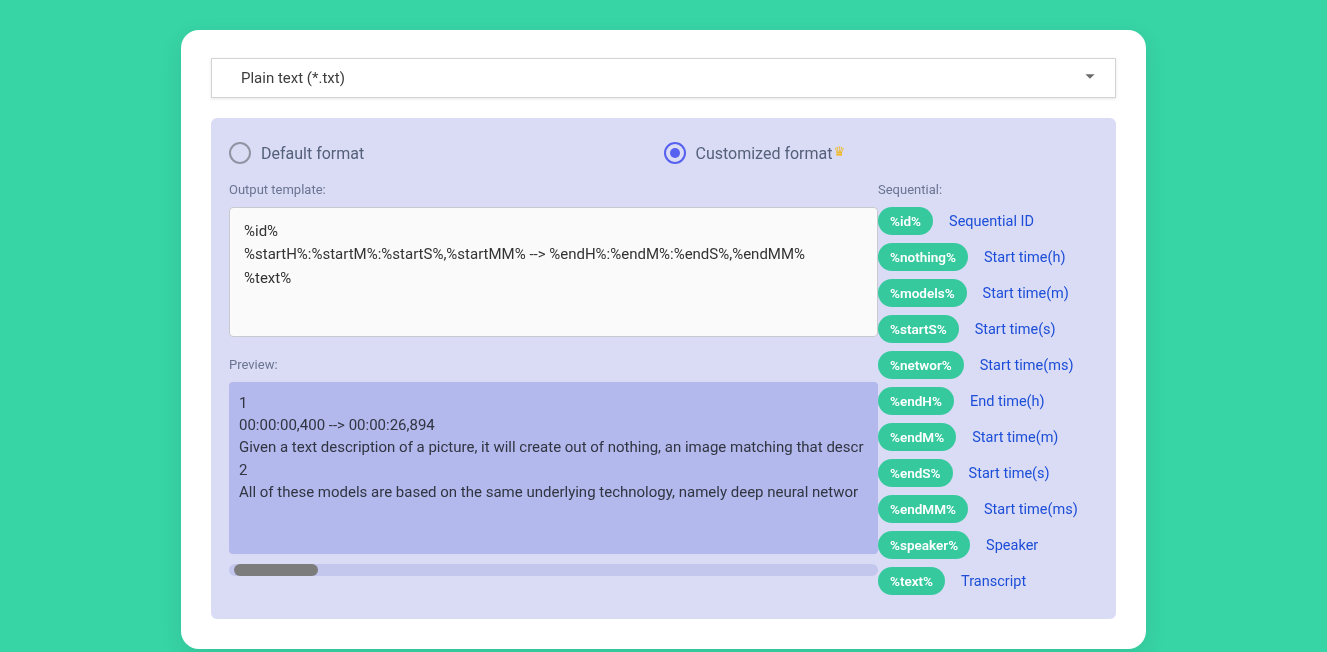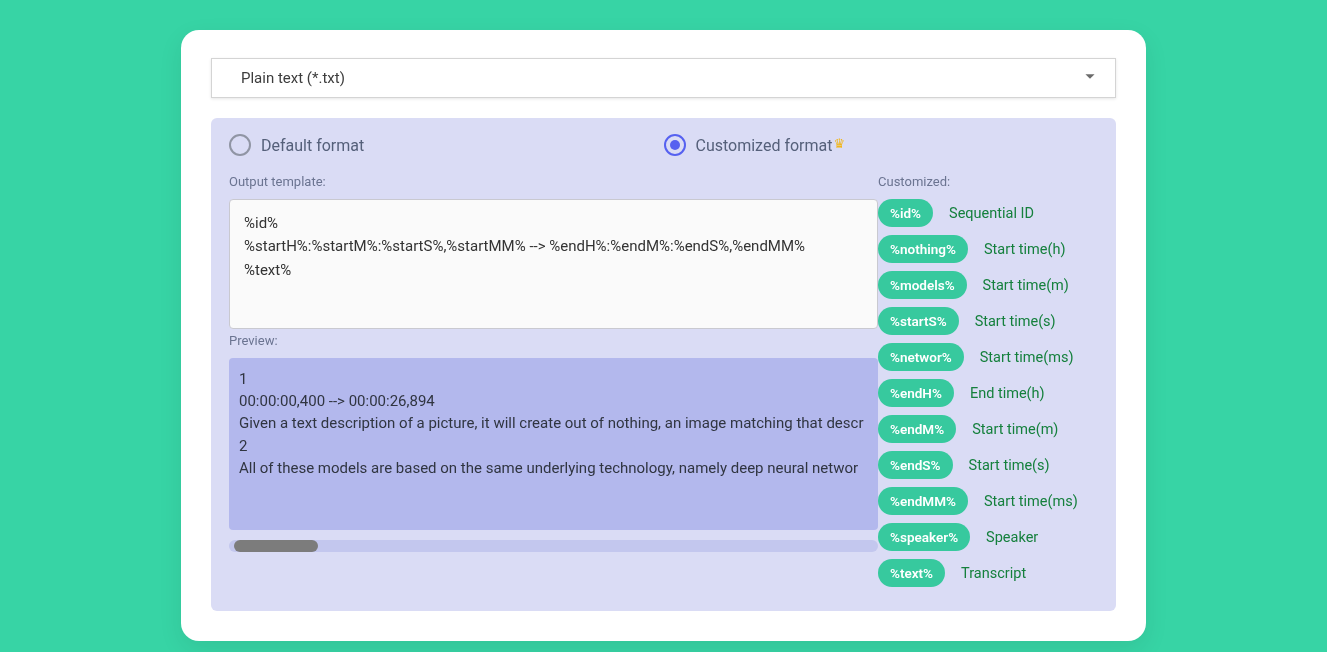--- a/index.html
+++ b/index.html
@@ -1,41 +1,41 @@
 <!DOCTYPE html>
 <html><head>
 <meta charset="utf-8">
 <style>
 *{box-sizing:border-box;margin:0;padding:0;font-family:-apple-system,BlinkMacSystemFont,"Segoe UI",Roboto,Arial,sans-serif}
 body{background:#37d4a5;width:1327px;height:652px;overflow:hidden;padding:30px 0}
 .card{background:#fff;border-radius:18px;width:965px;margin:0 auto;padding:28px 30px 30px;box-shadow:0 8px 24px rgba(0,0,0,0.08)}
 .select-wrap{position:relative;border:1px solid #d4d4d4;border-radius:0;box-shadow:0 1px 3px rgba(0,0,0,0.1);padding:10px 29px;font-size:15px;color:#3d3d3d;cursor:pointer;margin-bottom:20px}
 .chev{position:absolute;right:14px;top:50%;transform:translateY(-50%);color:#6b6b6b}
 .chev svg{width:22px;height:22px}
-.panel{background:#dadcf5;border-radius:6px;padding:16px 18px 24px}
+.panel{background:#dadcf5;border-radius:6px;padding:24px 18px 24px}
 .radio-row{display:flex;gap:0;margin-bottom:18px}
 .radio-opt{width:50%;display:flex;align-items:center;gap:10px;cursor:pointer}
 .radio-circle{width:22px;height:22px;border-radius:50%;border:2.5px solid #9095a4;display:flex;align-items:center;justify-content:center}
 .radio-circle.active{border-color:#5661f0}
 .radio-dot{width:10px;height:10px;border-radius:50%;background:#5661f0}
 .radio-label{font-size:16px;color:#55607a}
 .crown{color:#f1b61b;font-size:13px;margin-left:1px;vertical-align:top}
 .body-grid{display:flex;}
 .left{flex:1;min-width:0}
 .right{width:220px;flex-shrink:0}
 .subhead{font-size:13px;color:#6b7491;margin-bottom:10px}
 textarea.template{width:100%;background:#fafafa;border:1px solid #c9c9d0;border-radius:4px;padding:12px 14px;font-family:inherit;font-size:15px;color:#333;resize:none;height:130px;line-height:1.55}
 .preview-box{background:#b3b8ed;border-radius:4px;padding:10px 6px 10px 10px;height:172px;margin-top:6px;position:relative}
 .preview-inner{font-size:15px;color:#303541;line-height:1.48;white-space:nowrap;overflow:hidden}
 .hscroll{height:12px;background:#c3c7ee;border-radius:8px;margin-top:10px;position:relative}
 .hscroll-thumb{position:absolute;top:0;left:5px;width:84px;height:12px;background:#7c7c7c;border-radius:8px}
 .def-list{display:flex;flex-direction:column;gap:8px}
 .def-row{display:flex;align-items:center;gap:16px}
 .pill{background:#37c99e;color:#fff;font-size:13.5px;font-weight:600;padding:6px 12px;border-radius:16px;white-space:nowrap;cursor:pointer}
-.def-label{font-size:14.5px;color:#15803d}
+.def-label{font-size:14.5px;color:#1d4ed8}
 </style>
 </head>
 <body>
 
 <div class="card">
 
   <div class="select-wrap">
     <span>Plain text (*.txt)</span>
     <span class="chev">
       <svg viewBox="0 0 24 24" fill="currentColor">
@@ -62,37 +62,37 @@
     </div>
 
     <div class="body-grid">
 
       <div class="left">
         <div class="subhead">Output template:</div>
         <textarea class="template" style="">%id%
 %startH%:%startM%:%startS%,%startMM% --&gt; %endH%:%endM%:%endS%,%endMM%
 %text%</textarea>
 
-        <div class="subhead" style="margin-top:0">Preview:</div>
+        <div class="subhead" style="margin-top:16px">Preview:</div>
         <div class="preview-box">
           <div class="preview-inner">
             <div>1</div>
             <div>00:00:00,400 --&gt; 00:00:26,894</div>
             <div>Given a text description of a picture, it will create out of nothing, an image matching that descr</div>
             <div>2</div>
             <div>All of these models are based on the same underlying technology, namely deep neural networ</div>
           </div>
         </div>
         <div class="hscroll">
           <div class="hscroll-thumb"></div>
         </div>
       </div>
 
       <div class="right">
-        <div class="subhead">Customized:</div>
+        <div class="subhead">Sequential:</div>
         <div class="def-list" id="def-list">
             <div class="def-row">
               <span class="pill">%id%</span>
               <span class="def-label">Sequential ID</span>
             </div>
             <div class="def-row">
               <span class="pill">%nothing%</span>
               <span class="def-label">Start time(h)</span>
             </div>
             <div class="def-row">

